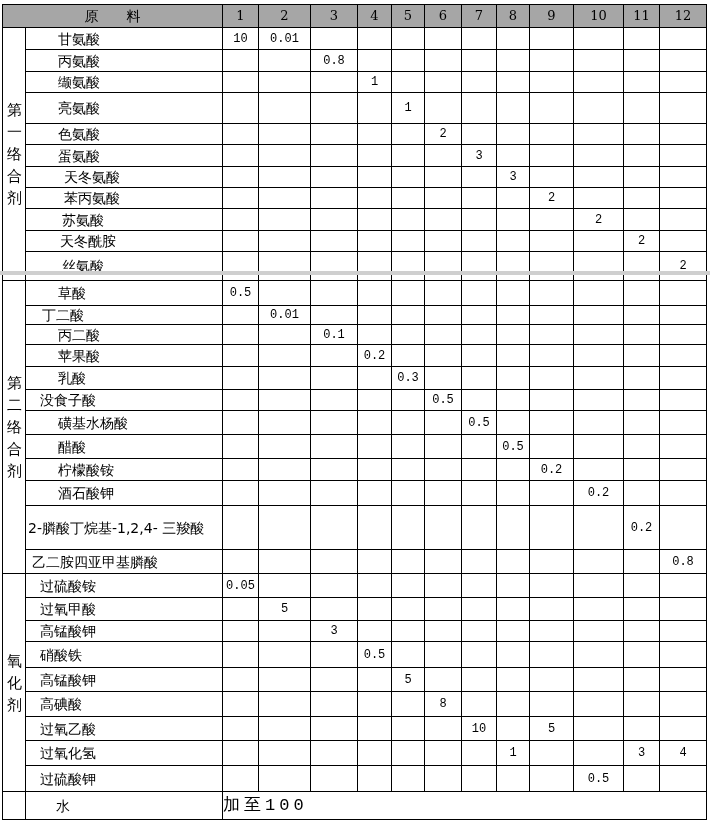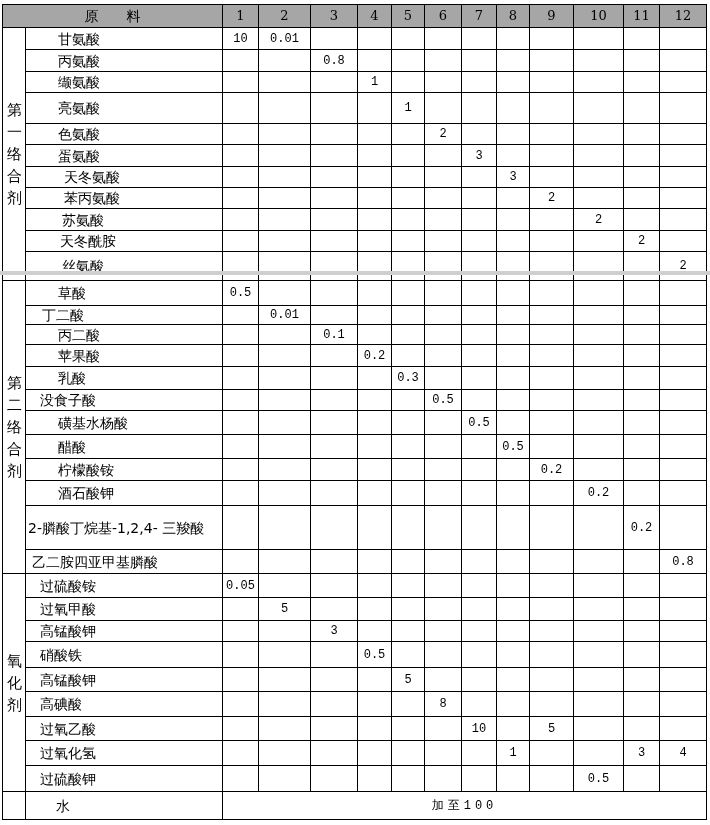--- a/index.html
+++ b/index.html
@@ -6,21 +6,21 @@
   body { width:710px; height:825px; position:relative; overflow:hidden;
          font-family:"DejaVu Sans","Liberation Sans",sans-serif; color:#000; }
   table { border-collapse:collapse; position:absolute; left:2px; table-layout:fixed; }
   td { border:1.5px solid #000; padding:0; font-size:13px; line-height:14px; vertical-align:middle; overflow:hidden; white-space:nowrap; }
   .hdr td { background:#a6a6a6; text-align:center; font-family:"DejaVu Serif","Liberation Serif",serif; font-size:13px; }
   .grp { text-align:center; vertical-align:middle; font-size:15px; line-height:22px; white-space:normal; }
   .name { font-size:14px; }
   .val { text-align:center; font-family:"Liberation Mono","DejaVu Sans Mono",monospace; font-size:12px; }
   .sep { position:absolute; left:0; top:271px; width:710px; height:4px; background:#cfcfcf; }
   .wrap { white-space:normal; line-height:22px; }
-  .fill { text-align:center; font-size:12px; letter-spacing:4px; font-family:"Liberation Mono","DejaVu Sans Mono",monospace; }
+  .fill { font-size:17px; letter-spacing:4px; font-family:"Liberation Mono","DejaVu Sans Mono",monospace; }
 </style>
 </head>
 <body>
 
 <table style="top:4px;">
   <colgroup>
     <col style="width:23px">
       <col style="width:197px">
     <col style="width:36px">
       <col style="width:52px">

